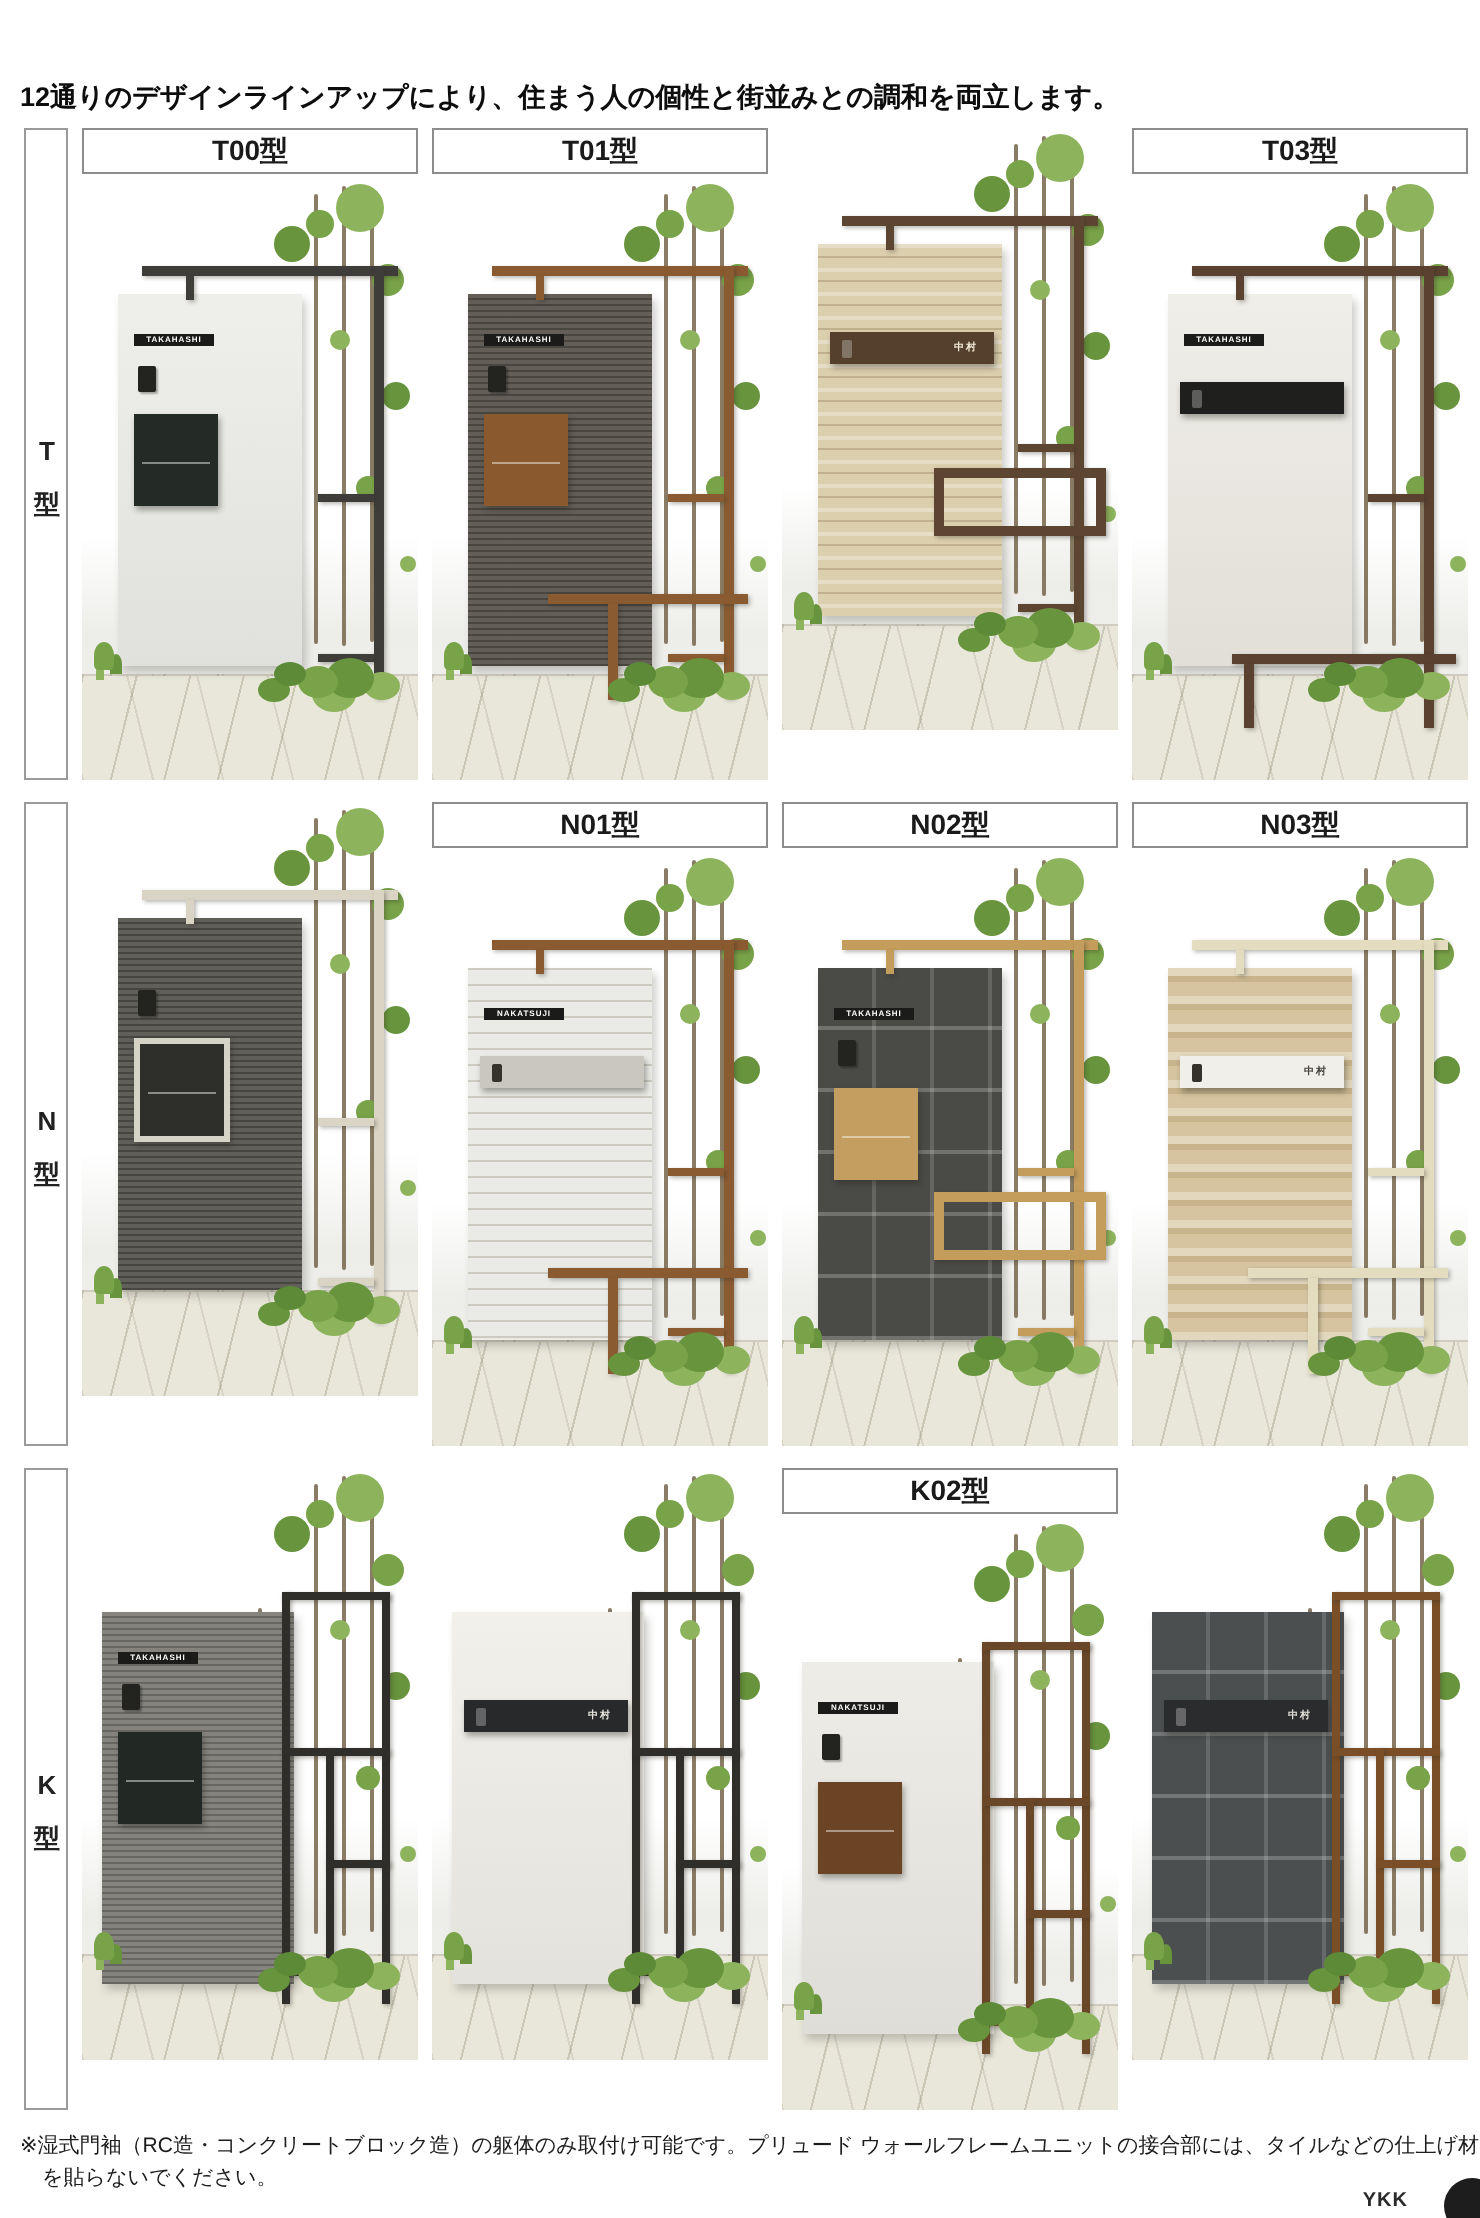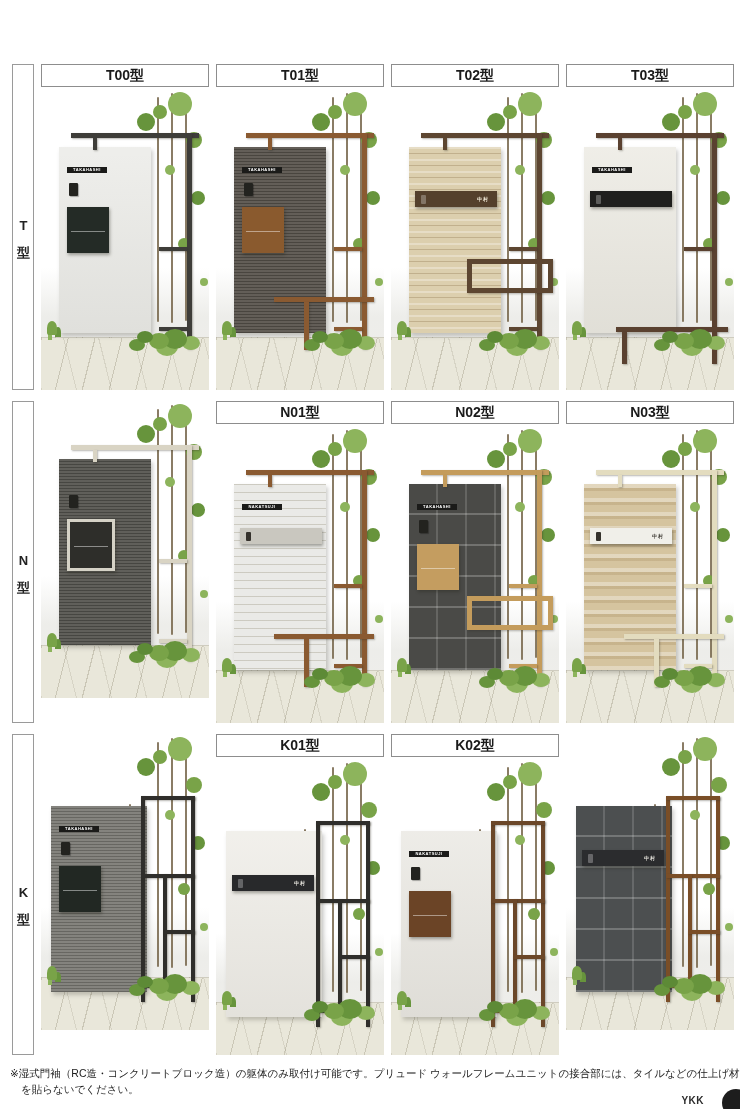--- a/index.html
+++ b/index.html
@@ -57,20 +57,21 @@
   
   .footnote{position:absolute;left:10px;top:1066px;width:724px;font-size:10.5px;line-height:1.5;color:#1c1c1c;
             padding-left:11px;text-indent:-11px;}
   .brand{position:absolute;right:36px;bottom:3px;font-size:10px;font-weight:bold;letter-spacing:.5px;color:#2b2b2b;}
   .corner-mark{position:absolute;right:-10px;bottom:-8px;width:28px;height:28px;border-radius:50%;background:#1d1d1d;}
 </style>
 </head>
 <body>
 
 <div id="page">
+  <div class="intro">12通りのデザインラインアップにより、住まう人の個性と街並みとの調和を両立します。</div>
   <div class="rows" id="rows">
       <div class="lineup-row">
         <div class="side-box">
           <span>T型</span>
         </div>
         <div class="cells">
           <div class="cell">
             <div class="cell-label-box">
               <span>T00型</span>
             </div>
@@ -126,23 +127,20 @@
                 <div class="intercom" style="left: 10px; top: 36px;"></div>
                 <div class="mail-box" style="left: 8px; top: 60px; width: 42px; height: 46px; background: rgb(138, 90, 46);">
                   <div class="mail-line" style="top: 24px;"></div>
                 </div>
               </div>
               <div class="bush" style="left: 96px; top: 242px; background: rgb(93, 138, 54); z-index: 4; box-shadow: rgb(121, 163, 72) 14px 4px 0px 2px, rgb(103, 148, 60) 30px 2px 0px 4px, rgb(141, 180, 92) 46px 6px 0px 1px, rgb(103, 148, 60) -8px 8px 0px 0px, rgb(141, 180, 92) 22px 10px 0px 3px;"></div>
               <div class="grass" style="left: 6px; top: 232px; background: rgb(121, 163, 72); z-index: 4; box-shadow: rgb(103, 148, 60) 6px 4px 0px -2px, rgb(141, 180, 92) -2px 8px 0px -3px;"></div>
             </div>
           </div>
           <div class="cell">
-            <div class="cell-label-box">
-              <span>T02型</span>
-            </div>
             <div class="photo" style="height: 301px;">
               <div class="horizon"></div>
               <div class="paving"></div>
               <div class="trunk" style="left: 116px; top: 8px; height: 225px; opacity: 0.85;"></div>
               <div class="trunk" style="left: 130px; top: 4px; height: 230px; opacity: 0.85;"></div>
               <div class="trunk" style="left: 144px; top: 12px; height: 220px; opacity: 0.85;"></div>
               <div class="trunk" style="left: 88px; top: 70px; height: 150px; opacity: 0.85;"></div>
               <div class="foliage" style="left: 112px; top: 16px; background: rgb(121, 163, 72); box-shadow: rgb(141, 180, 92) 20px -8px 0px 5px, rgb(103, 148, 60) -14px 10px 0px 2px, rgb(121, 163, 72) 34px 28px 0px 1px, rgb(141, 180, 92) 10px 58px 0px -2px, rgb(103, 148, 60) 38px 86px 0px 0px, rgb(121, 163, 72) 24px 132px 0px -1px, rgb(141, 180, 92) 44px 170px 0px -3px;"></div>
               <div class="frame-part" style="left: 30px; top: 44px; width: 128px; height: 5px; background: rgb(93, 70, 49); z-index: 3;"></div>
               <div class="frame-part" style="left: 52px; top: 49px; width: 4px; height: 12px; background: rgb(93, 70, 49); z-index: 3;"></div>
@@ -344,23 +342,20 @@
                 <div class="intercom" style="left: 10px; top: 36px;"></div>
                 <div class="mail-box" style="left: 8px; top: 60px; width: 42px; height: 46px; background: rgb(34, 40, 35);">
                   <div class="mail-line" style="top: 24px;"></div>
                 </div>
               </div>
               <div class="bush" style="left: 96px; top: 242px; background: rgb(93, 138, 54); z-index: 4; box-shadow: rgb(121, 163, 72) 14px 4px 0px 2px, rgb(103, 148, 60) 30px 2px 0px 4px, rgb(141, 180, 92) 46px 6px 0px 1px, rgb(103, 148, 60) -8px 8px 0px 0px, rgb(141, 180, 92) 22px 10px 0px 3px;"></div>
               <div class="grass" style="left: 6px; top: 232px; background: rgb(121, 163, 72); z-index: 4; box-shadow: rgb(103, 148, 60) 6px 4px 0px -2px, rgb(141, 180, 92) -2px 8px 0px -3px;"></div>
             </div>
           </div>
           <div class="cell">
-            <div class="cell-label-box">
-              <span>K01型</span>
-            </div>
             <div class="photo" style="height: 296px;">
               <div class="horizon"></div>
               <div class="paving"></div>
               <div class="trunk" style="left: 116px; top: 8px; height: 225px; opacity: 0.85;"></div>
               <div class="trunk" style="left: 130px; top: 4px; height: 230px; opacity: 0.85;"></div>
               <div class="trunk" style="left: 144px; top: 12px; height: 220px; opacity: 0.85;"></div>
               <div class="trunk" style="left: 88px; top: 70px; height: 150px; opacity: 0.85;"></div>
               <div class="foliage" style="left: 112px; top: 16px; background: rgb(121, 163, 72); box-shadow: rgb(141, 180, 92) 20px -8px 0px 5px, rgb(103, 148, 60) -14px 10px 0px 2px, rgb(121, 163, 72) 34px 28px 0px 1px, rgb(141, 180, 92) 10px 58px 0px -2px, rgb(103, 148, 60) 38px 86px 0px 0px, rgb(121, 163, 72) 24px 132px 0px -1px, rgb(141, 180, 92) 44px 170px 0px -3px;"></div>
               <div class="frame-part" style="left: 100px; top: 62px; width: 4px; height: 206px; background: rgb(47, 46, 43); z-index: 3;"></div>
               <div class="frame-part" style="left: 150px; top: 62px; width: 4px; height: 206px; background: rgb(47, 46, 43); z-index: 3;"></div>

